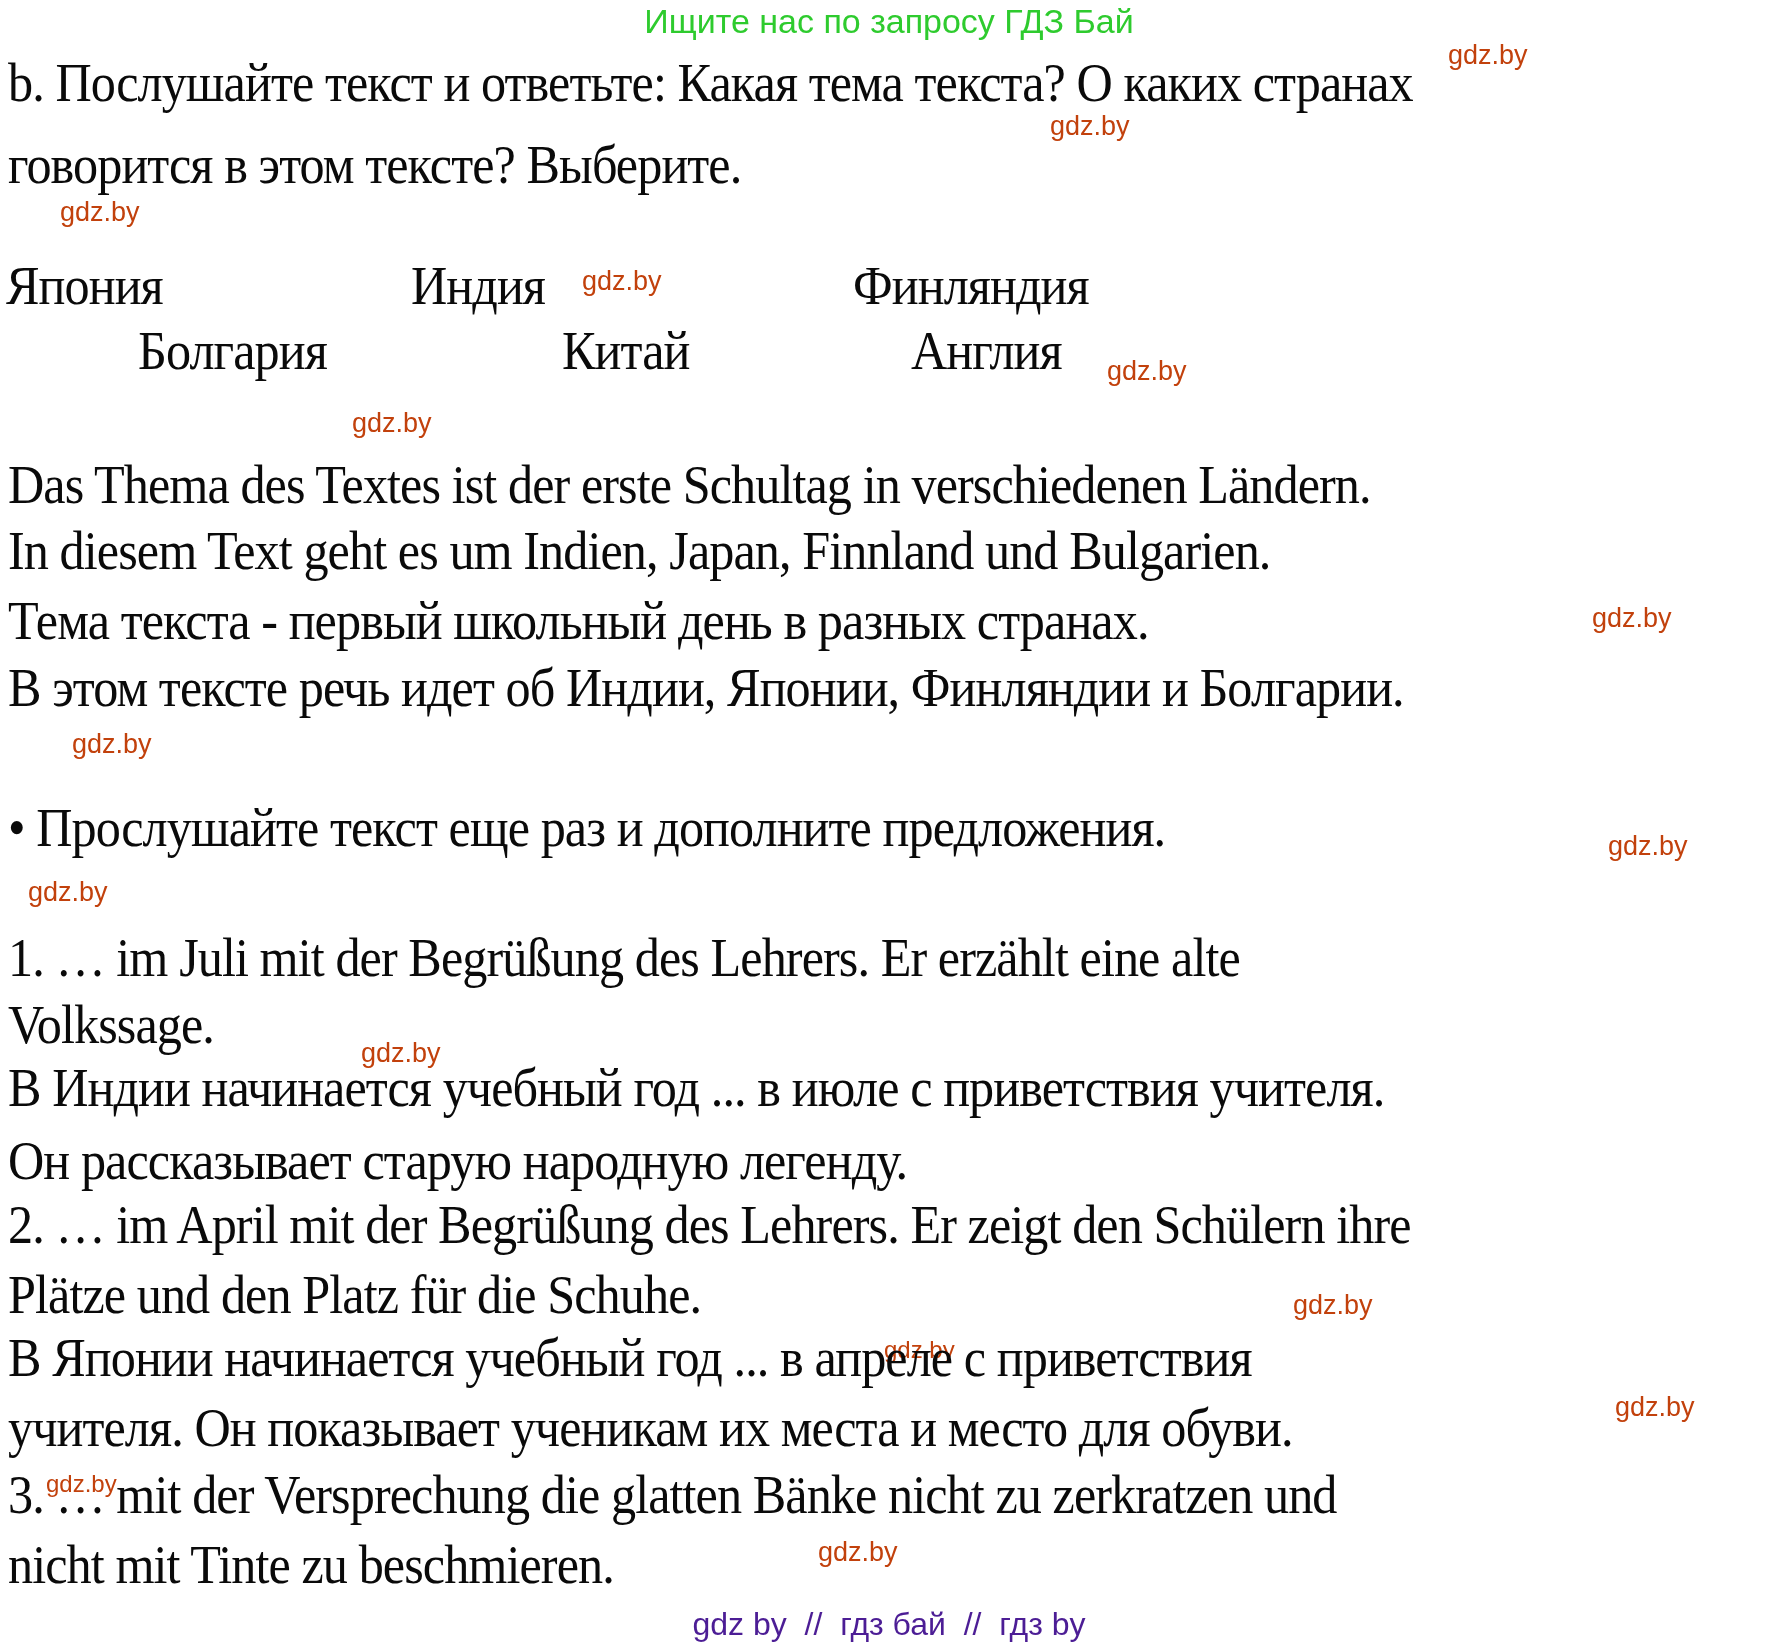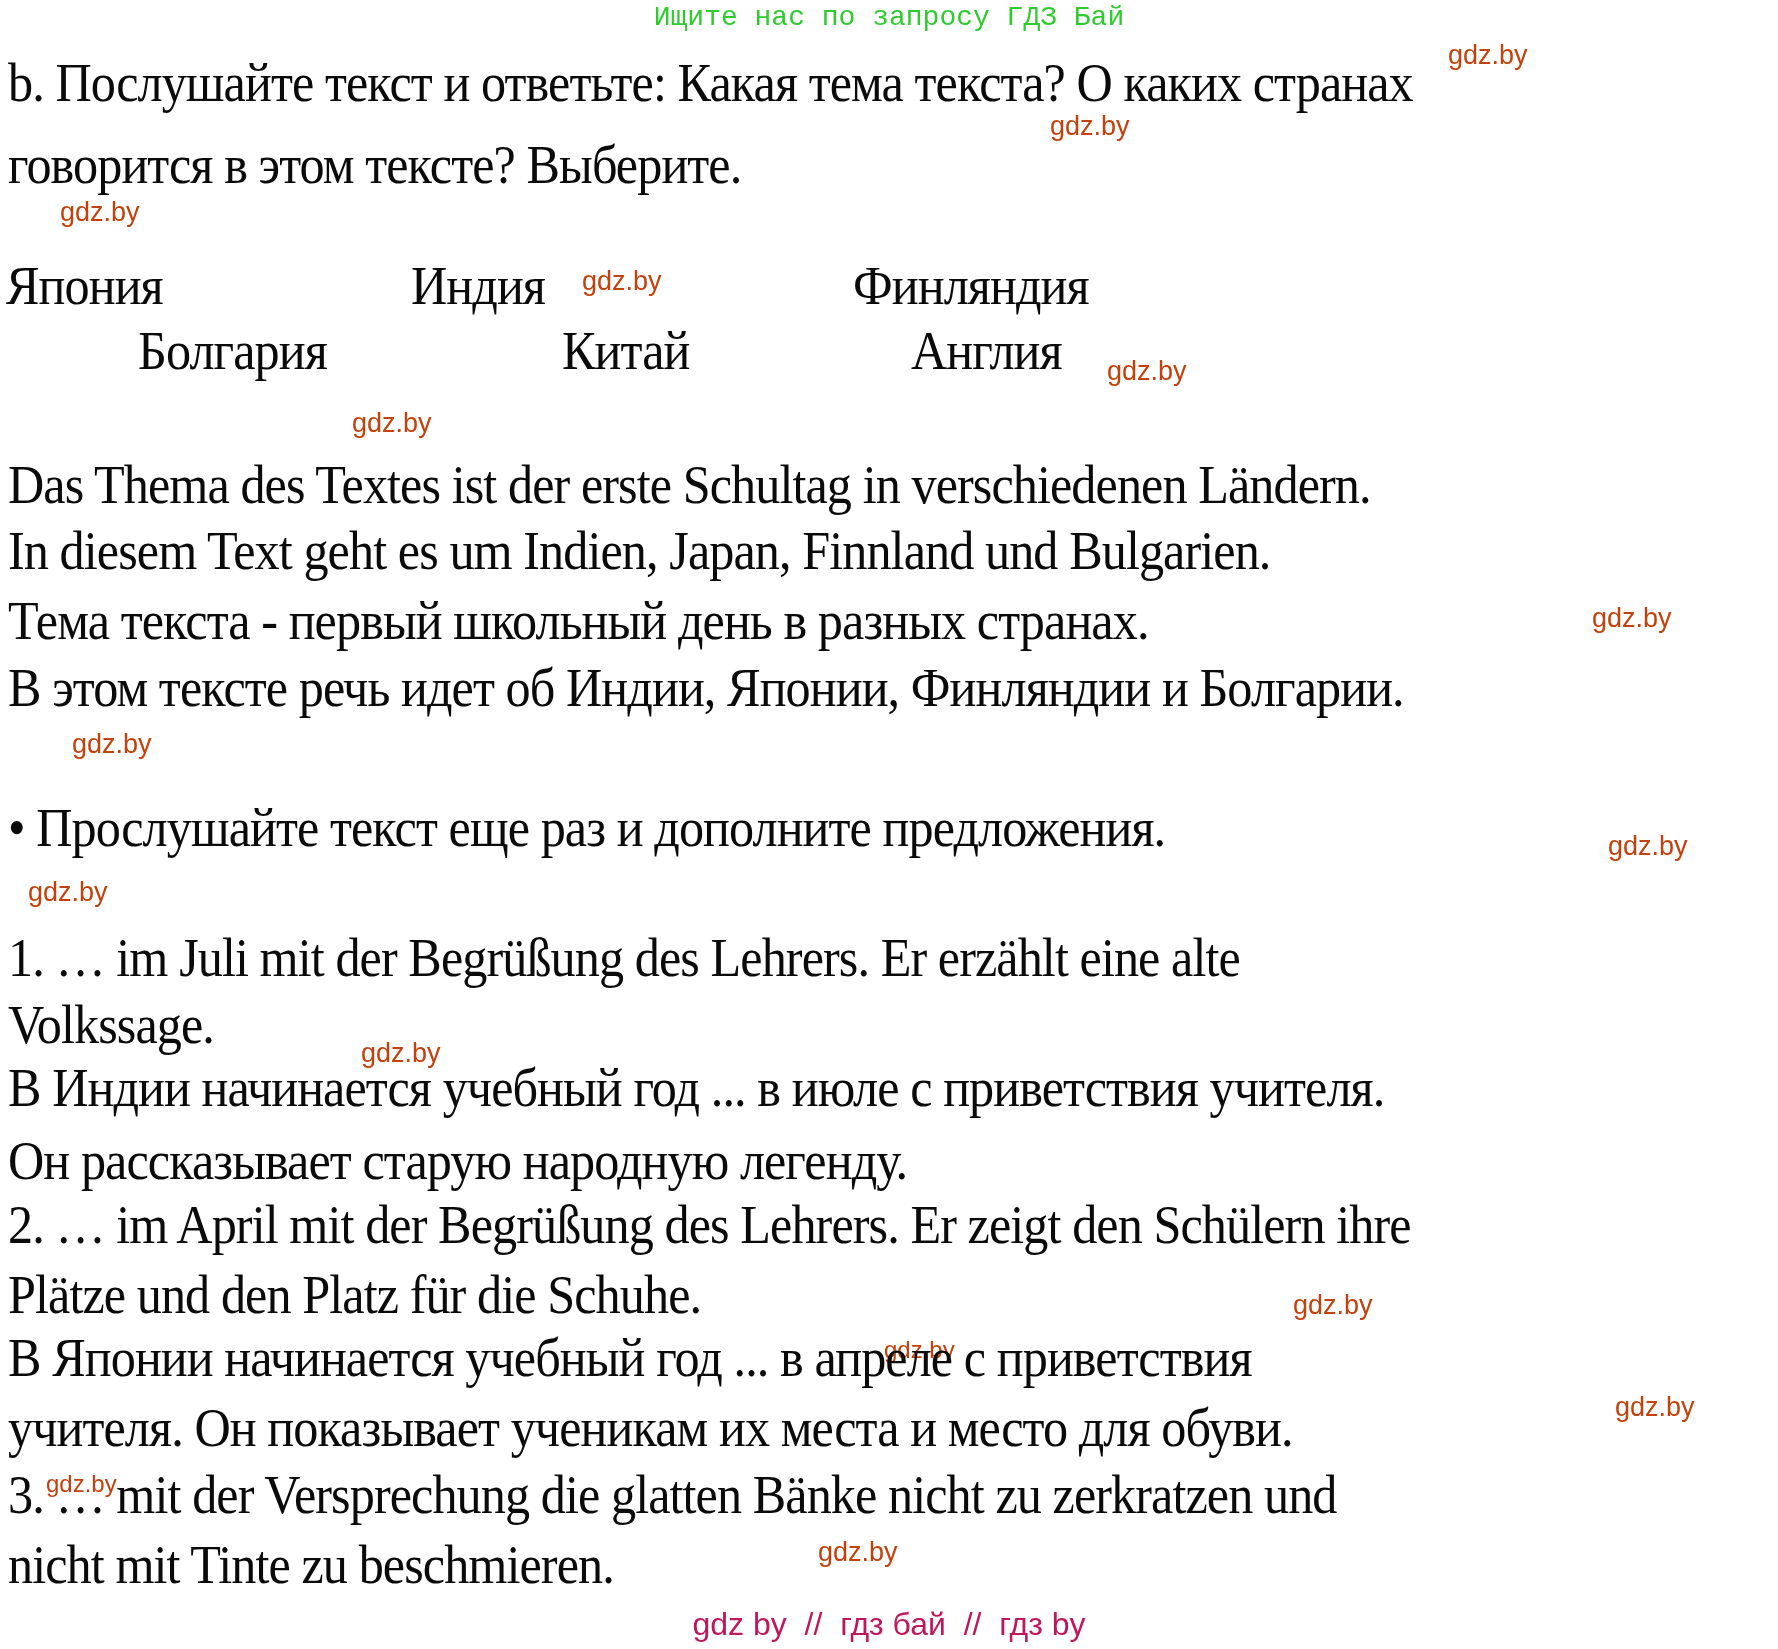--- a/index.html
+++ b/index.html
@@ -8,22 +8,22 @@
     width:1778px;
     height:1649px;
     background:#ffffff;
     overflow:hidden;
     font-family:"Liberation Serif",serif;
   }
   .promo{
     position:absolute;
     top:2px;left:0;width:100%;
     text-align:center;
-    font-family:Liberation Mono, monospace;
-    font-size:28px;line-height:1.15;
+    font-family:Liberation Sans, sans-serif;
+    font-size:34px;line-height:1.15;
     color:#2ecb2e;
   }
   .ln{
     position:absolute;
     left:8px;
     white-space:nowrap;
     font-size:54px;
     line-height:1;
     letter-spacing:-1px;
     color:#0a0a0a;
@@ -48,21 +48,21 @@
     color:#c2410c;
     white-space:nowrap;
   }
   .wm.sm{font-size:24px;}
   .footer{
     position:absolute;
     top:1608px;left:0;width:100%;
     text-align:center;
     font-family:"Liberation Sans",sans-serif;
     font-size:32px;line-height:1;
-    color:#be185d;
+    color:#4c1d95;
     white-space:pre;
   }
 </style>
 </head>
 <body>
 
 <div class="page">
 
   <div class="promo">Ищите нас по запросу ГДЗ Бай</div>
 

